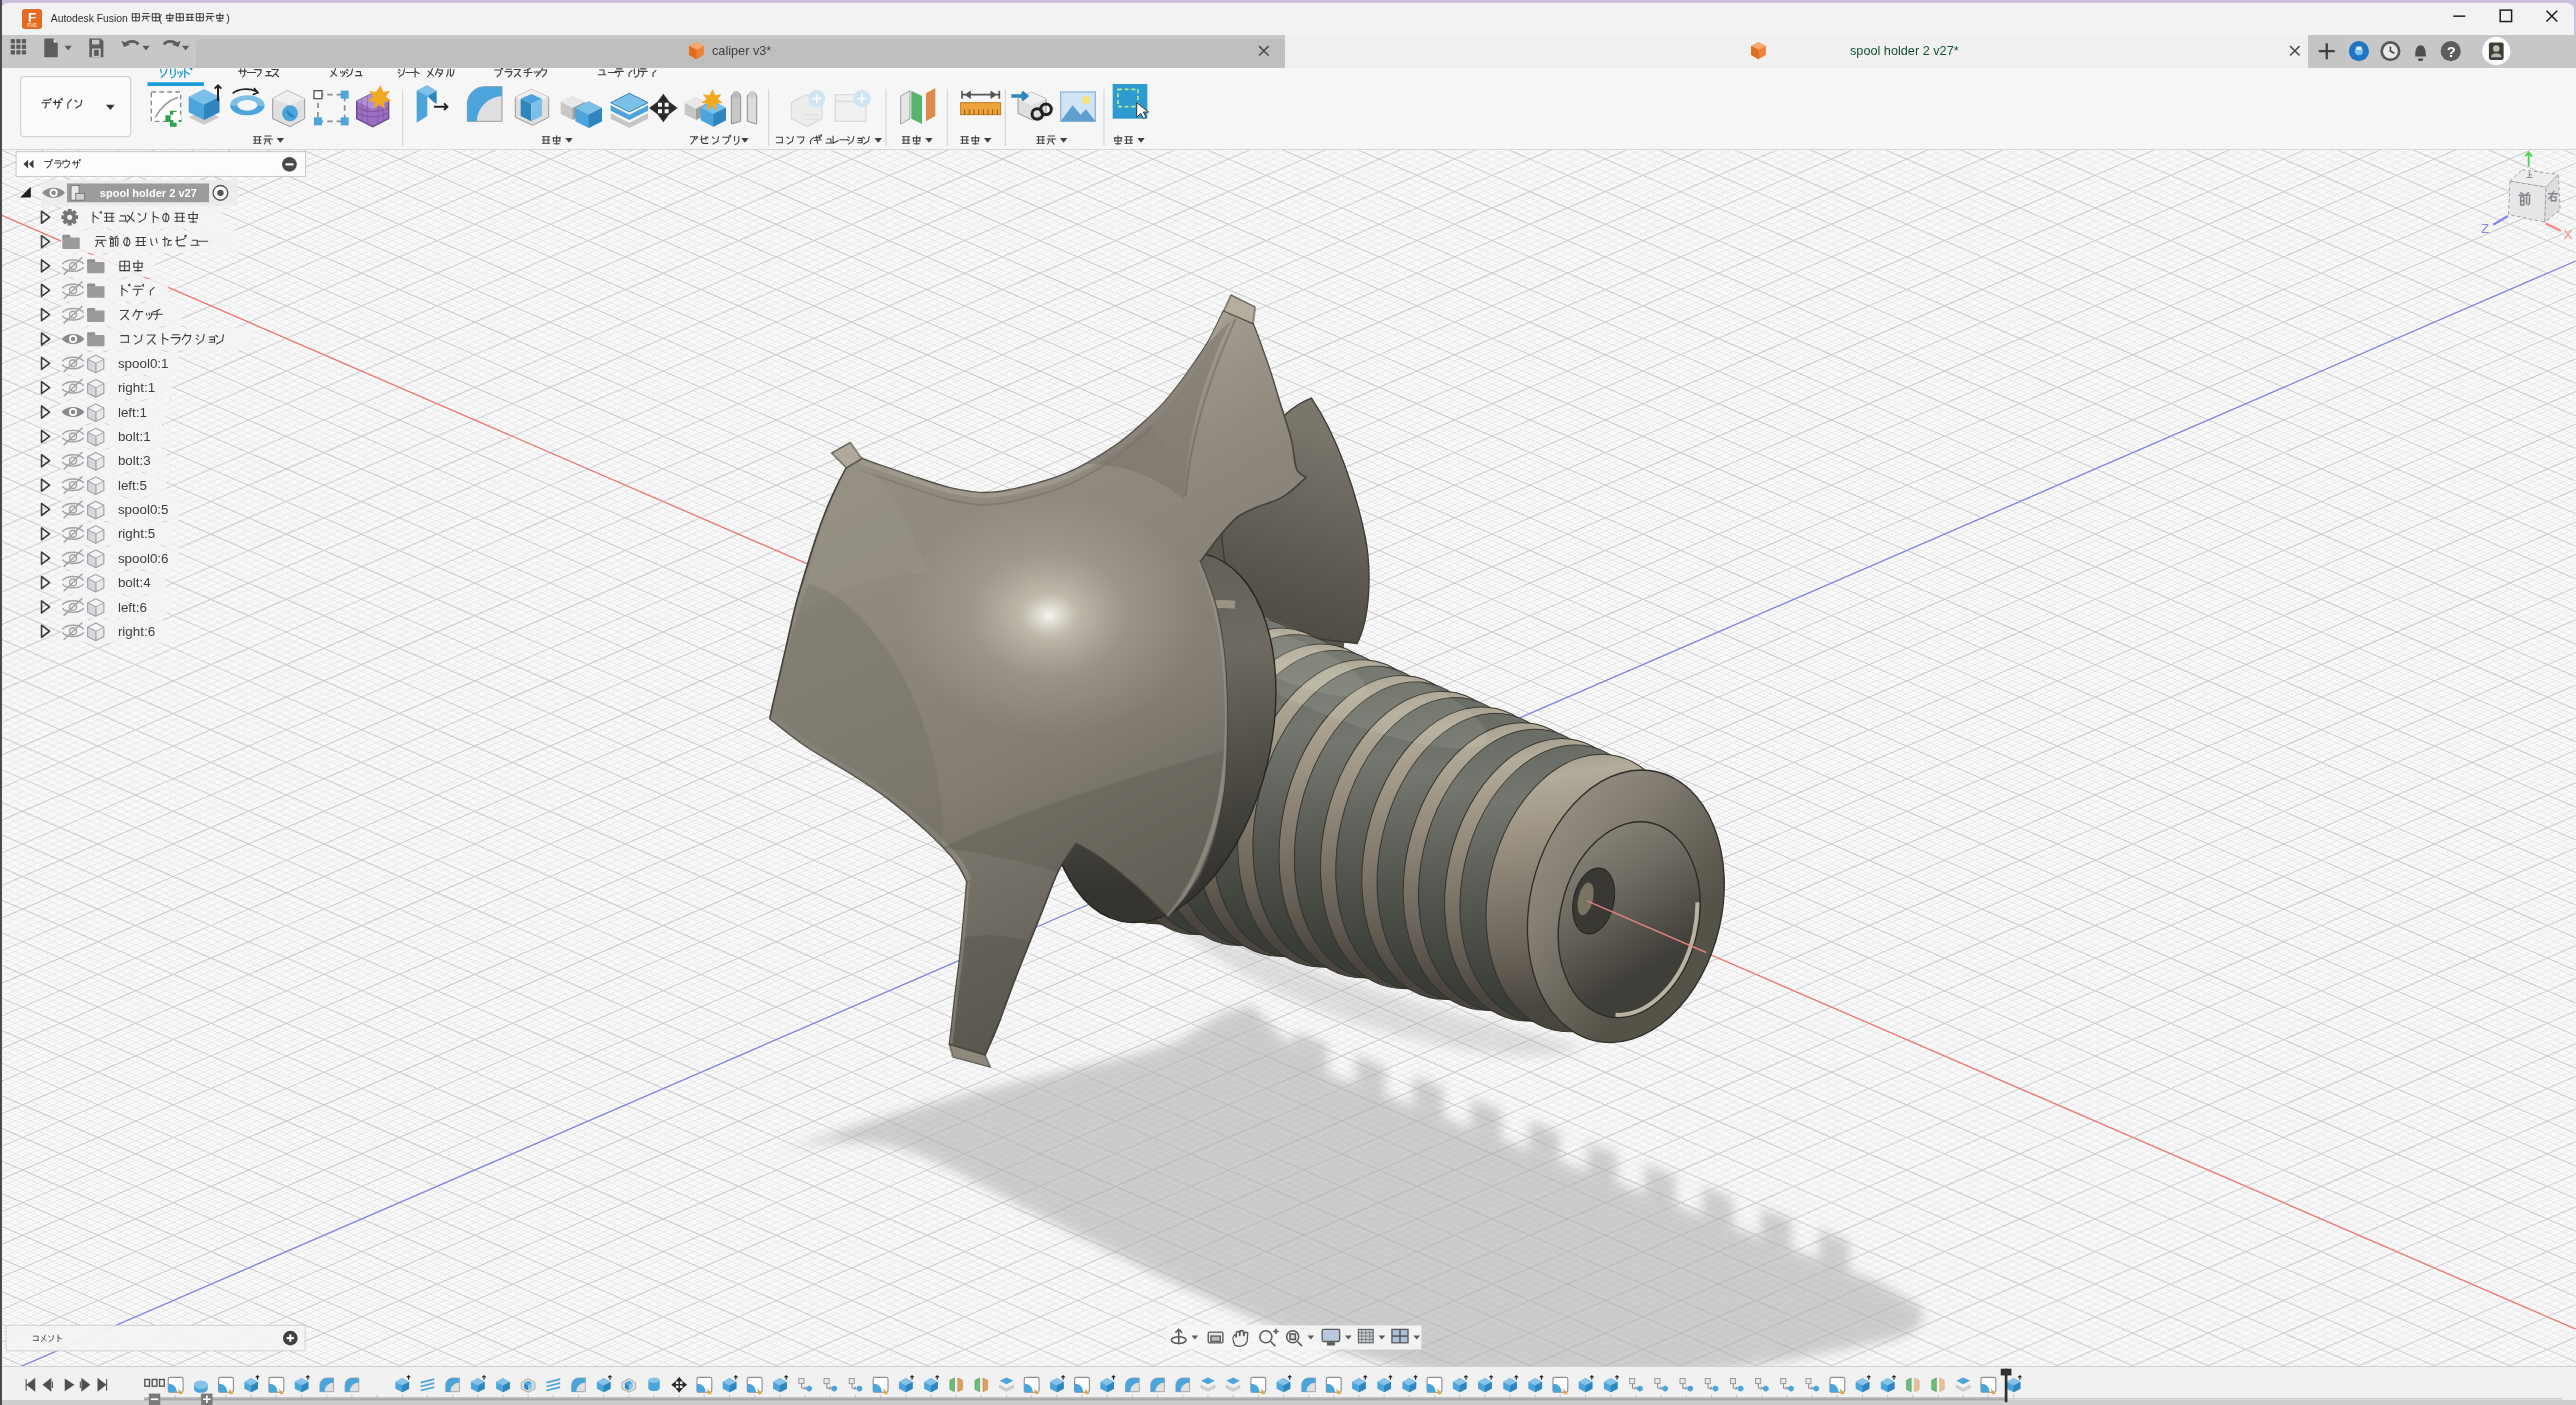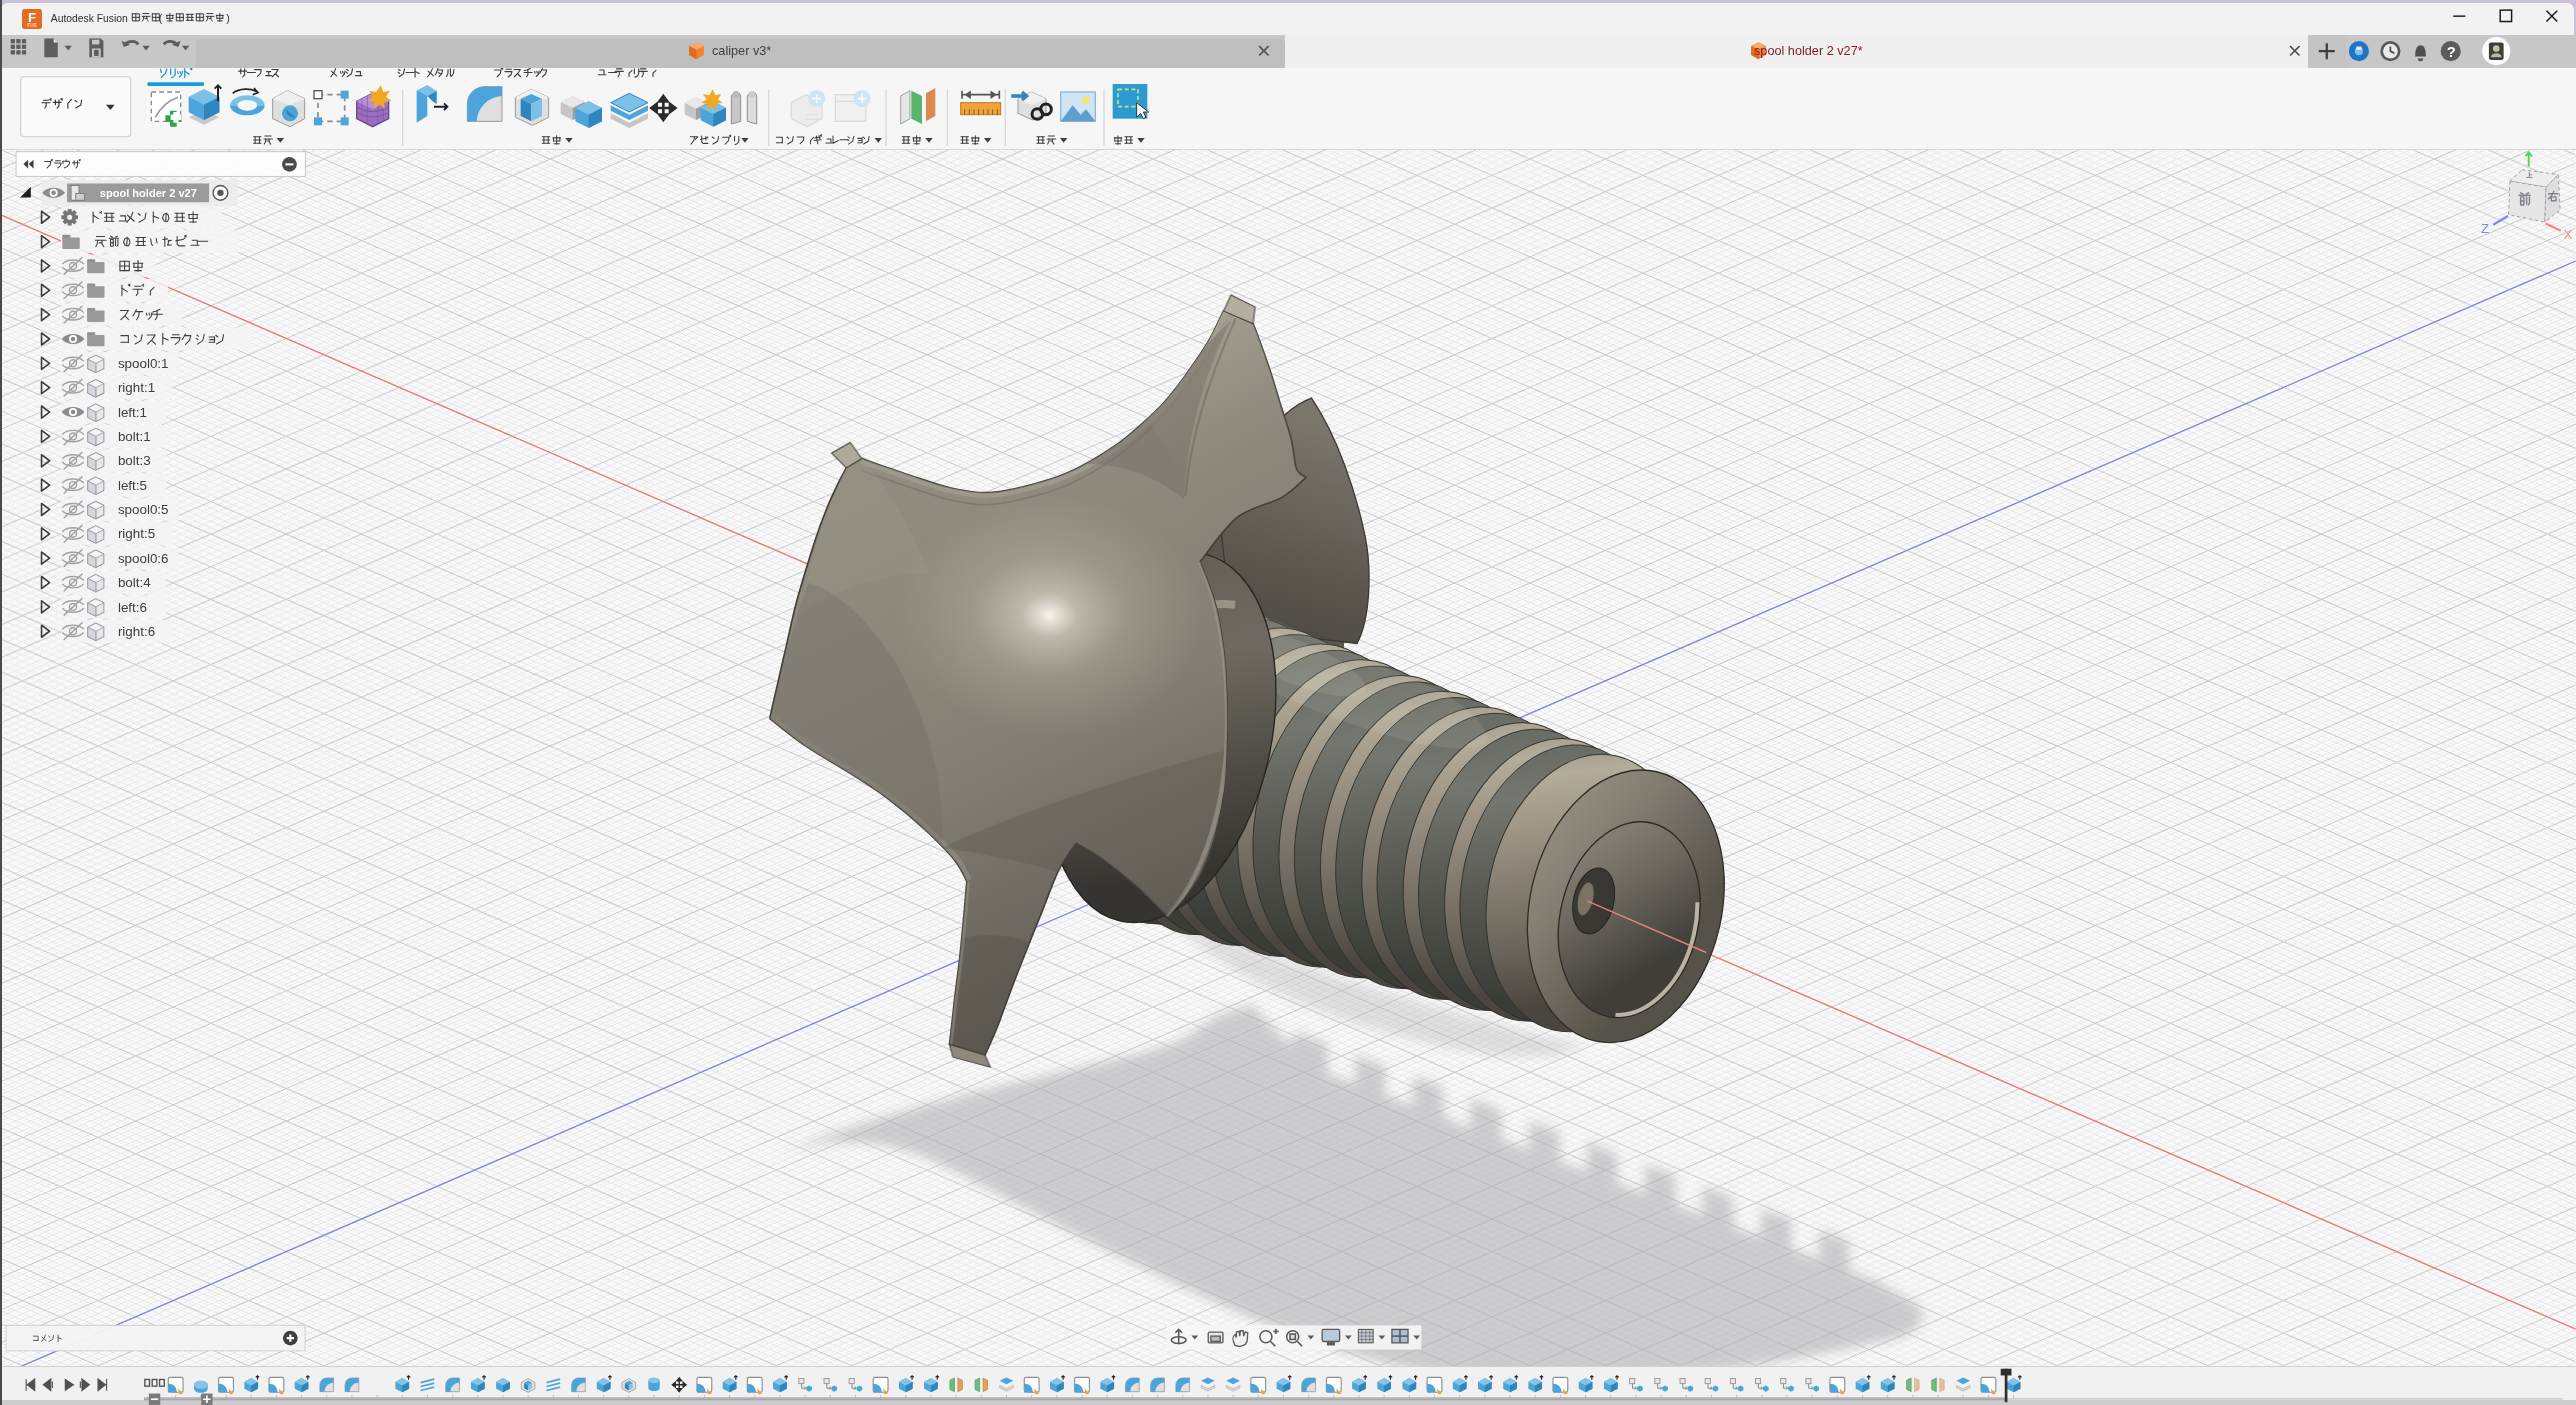--- a/index.html
+++ b/index.html
@@ -1427,21 +1427,21 @@
   </svg>
 <div style="position:absolute;left:712px;top:44px;font:12.7px 'Liberation Sans';color:#3f3f3f">caliper v3*</div>
 <svg width="27" height="27" style="position:absolute;left:1251px;top:38px" viewBox="0 0 40 40">
     <path d="M 12,12 L 26,26 M 26,12 L 12,26" stroke="#4f4f4f" stroke-width="2.4"></path>
   </svg>
 <svg width="19" height="20" style="position:absolute;left:1749px;top:41px" viewBox="0 0 28 30">
     <polygon points="14,2 25,7.5 25,21 14,27.5 3,21 3,7.5" fill="#ef8137"></polygon>
     <polygon points="3,7.5 14,13 25,7.5 14,2" fill="#f6a96c"></polygon>
     <polygon points="3,7.5 14,13 14,27.5 3,21" fill="#e06c1f"></polygon>
   </svg>
-<div style="position:absolute;left:1754px;top:44px;font:12.7px 'Liberation Sans';color:#7f1d1d">spool holder 2 v27*</div>
+<div style="position:absolute;left:1850px;top:44px;font:12.7px 'Liberation Sans';color:#14532d">spool holder 2 v27*</div>
 <svg width="27" height="27" style="position:absolute;left:2282px;top:38px" viewBox="0 0 40 40">
     <path d="M 12,12 L 26,26 M 26,12 L 12,26" stroke="#4f4f4f" stroke-width="2.4"></path>
   </svg>
 <svg width="268" height="33" style="position:absolute;left:2308px;top:35px" viewBox="0 0 400 49">
     <rect x="0" y="0" width="57" height="49" fill="#c4c4c4"></rect>
     <path d="M 28,12 L 28,36 M 16,24 L 40,24" stroke="#3f3f3f" stroke-width="3.4"></path>
     <circle cx="76" cy="24" r="15" fill="#1f74c4"></circle>
     <path d="M 70,24 a 6,6 0 1 1 12,0 a 6,6 0 1 1 -12,0" fill="#7ec3ef"></path>
     <rect x="72" y="17" width="8" height="5" fill="#fff" opacity="0.8"></rect>
     <circle cx="123" cy="24" r="15" fill="#585858"></circle>

